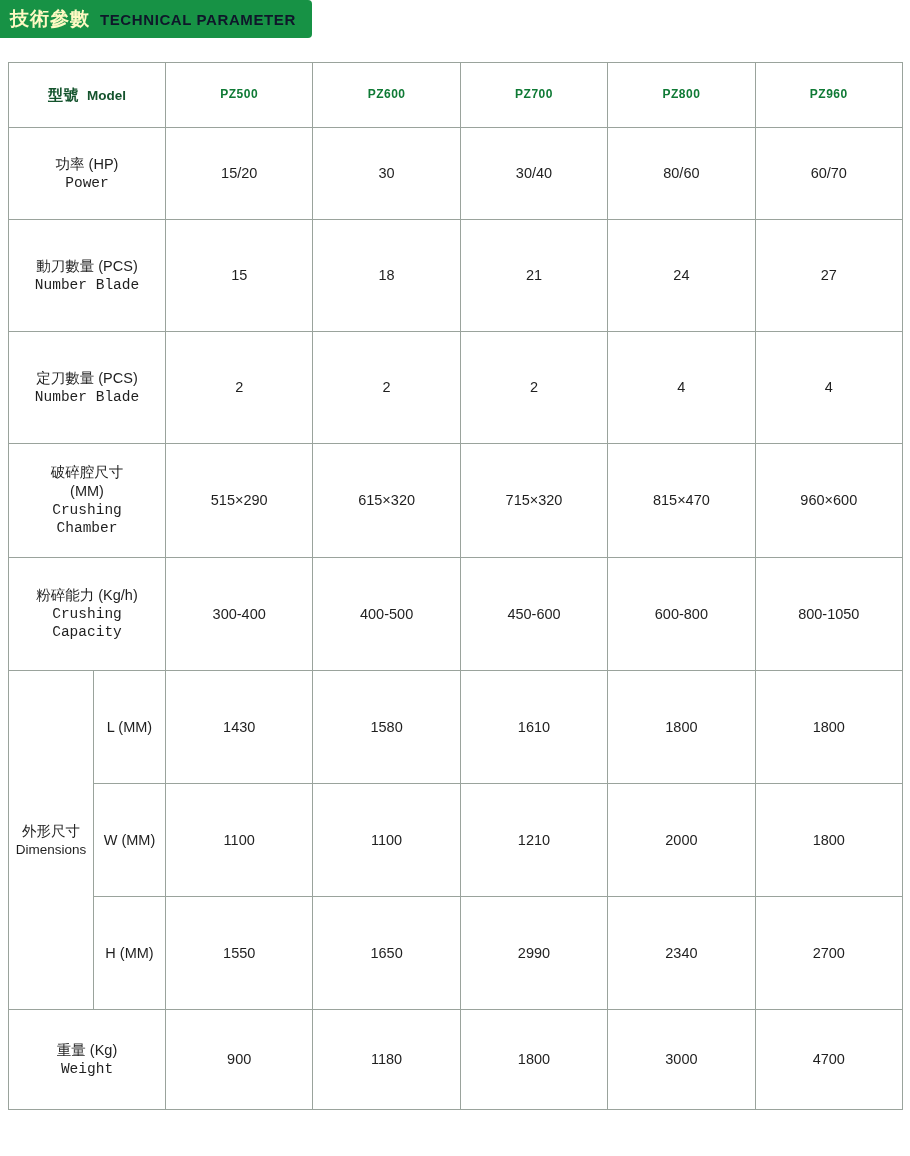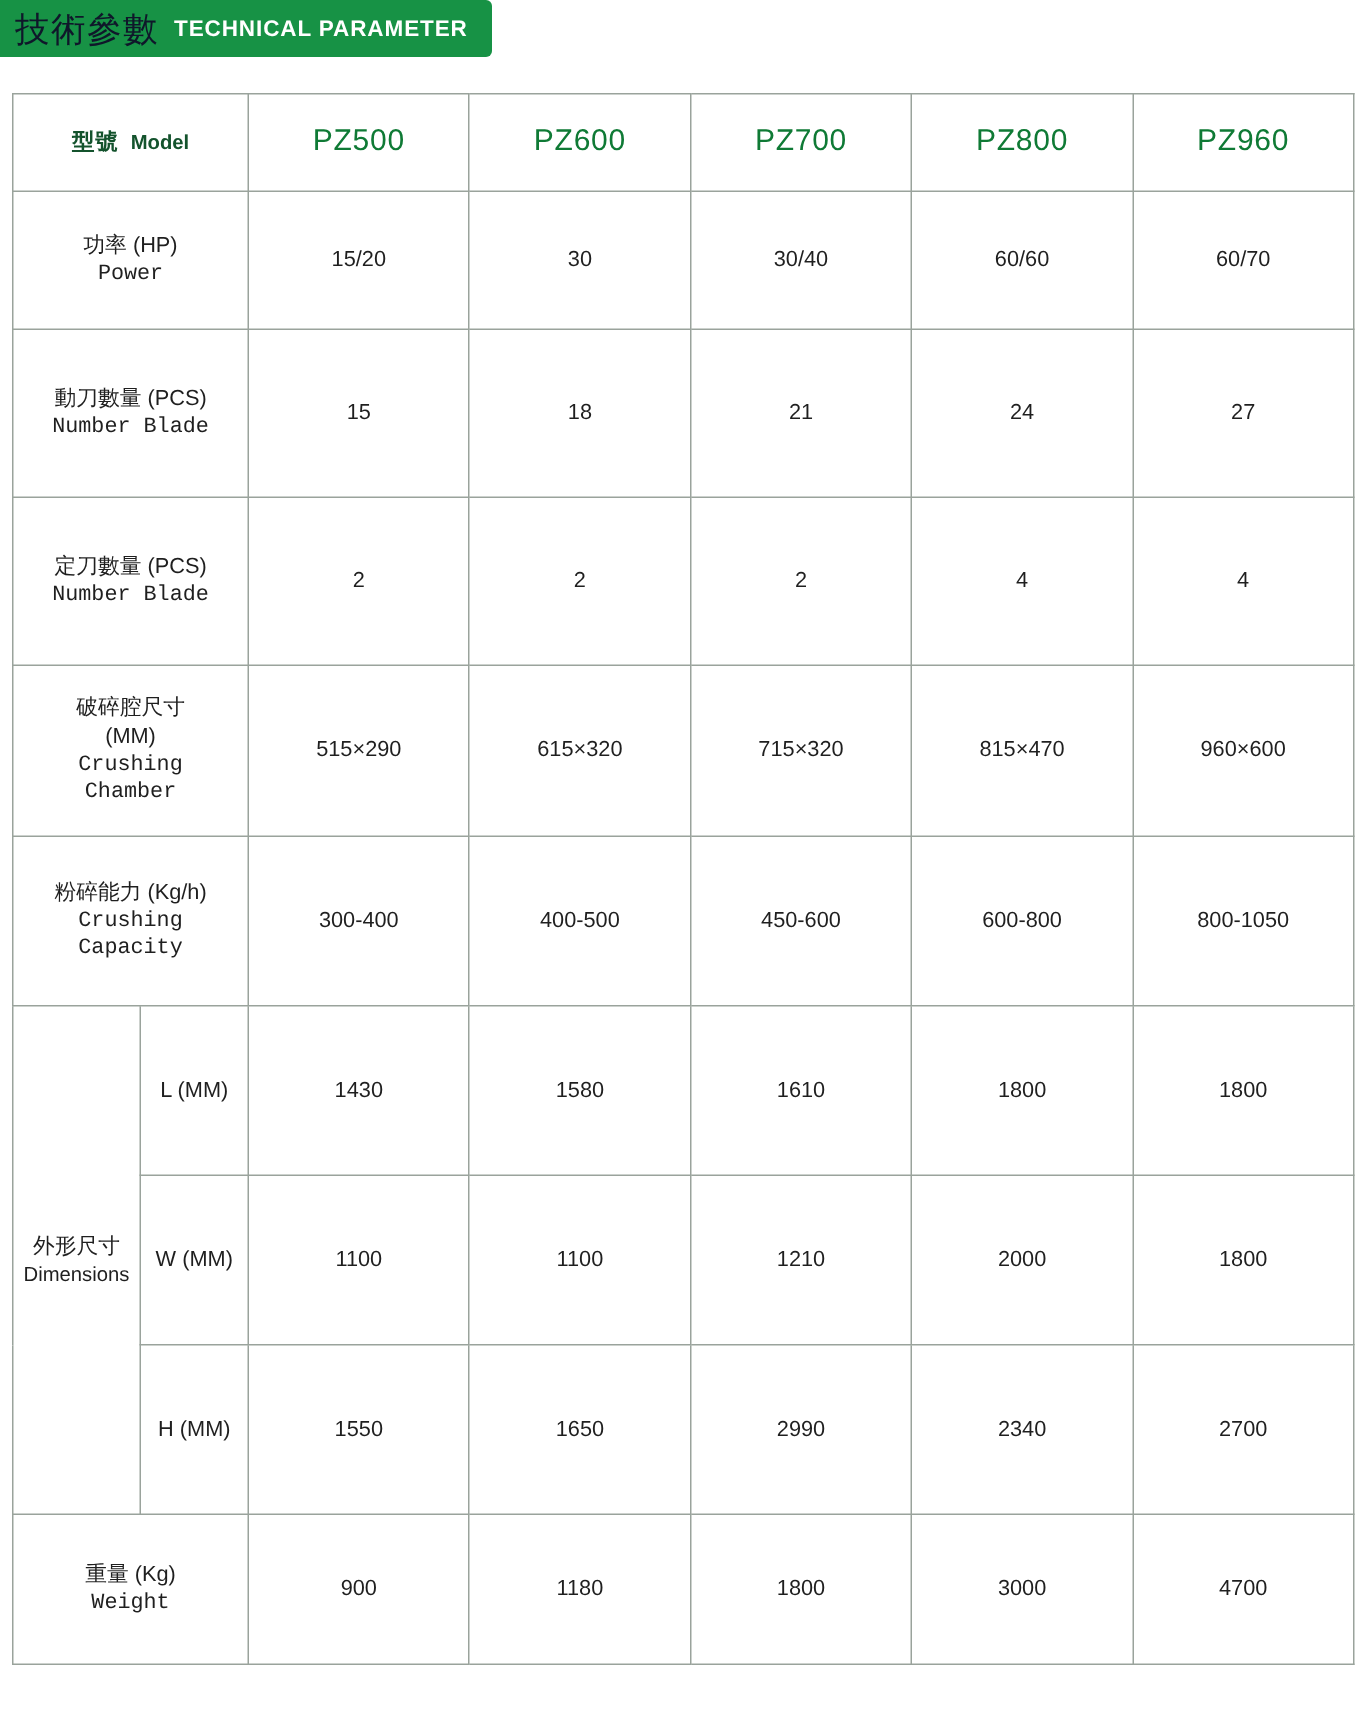--- a/index.html
+++ b/index.html
@@ -27,28 +27,28 @@
     left: 0;
     top: 0;
     height: 38px;
     display: flex;
     align-items: center;
     background: #179245;
     padding: 0 16px 0 10px;
     border-radius: 0 4px 4px 0;
   }
   .banner-cn {
-    color: #0f172a;
-    font-size: 23px;
-    font-weight: normal;
+    color: #fef9c3;
+    font-size: 19px;
+    font-weight: bold;
     letter-spacing: 1px;
     white-space: nowrap;
   }
   .banner-en {
-    color: #ffffff;
+    color: #0f172a;
     font-size: 15px;
     font-weight: bold;
     letter-spacing: 0.6px;
     margin-left: 10px;
     white-space: nowrap;
   }
 
   
   .table-wrap {
     position: absolute;
@@ -86,22 +86,22 @@
   .hdr .model-cell .cn {
     letter-spacing: 0.5px;
   }
   .hdr .model-cell .en {
     font-weight: bold;
     font-size: 13.5px;
     margin-left: 4px;
   }
   .hdr .mdl {
     color: #0f7a35;
-    font-size: 20px;
-    font-weight: normal;
+    font-size: 12px;
+    font-weight: bold;
     letter-spacing: 0.5px;
   }
 
   .rowlabel {
     font-size: 14.5px;
     line-height: 1.35;
     margin-left: 32px;
   }
   .rowlabel .cn { display: block; }
   .rowlabel .en { display: block; font-family: Liberation Mono, monospace; }
@@ -161,21 +161,21 @@
       </tr>
 
       <tr class="tall-1">
         <td colspan="2" class="rowlabel">
           <span class="cn">功率 (HP)</span>
           <span class="en">Power</span>
         </td>
         <td>15/20</td>
         <td>30</td>
         <td>30/40</td>
-        <td>60/60</td>
+        <td>80/60</td>
         <td>60/70</td>
       </tr>
 
       <tr class="tall-2">
         <td colspan="2" class="rowlabel">
           <span class="cn">動刀數量 (PCS)</span>
           <span class="en">Number Blade</span>
         </td>
         <td>15</td>
         <td>18</td>

